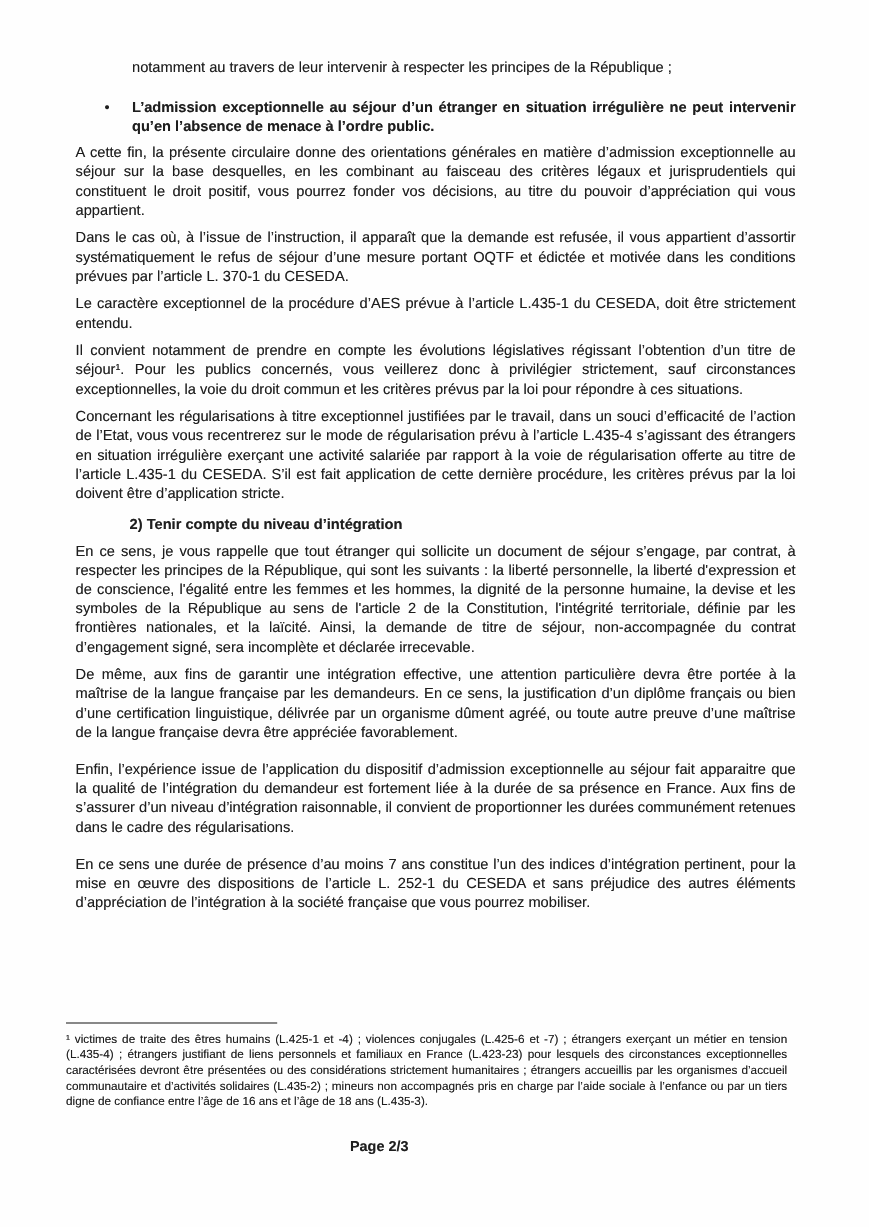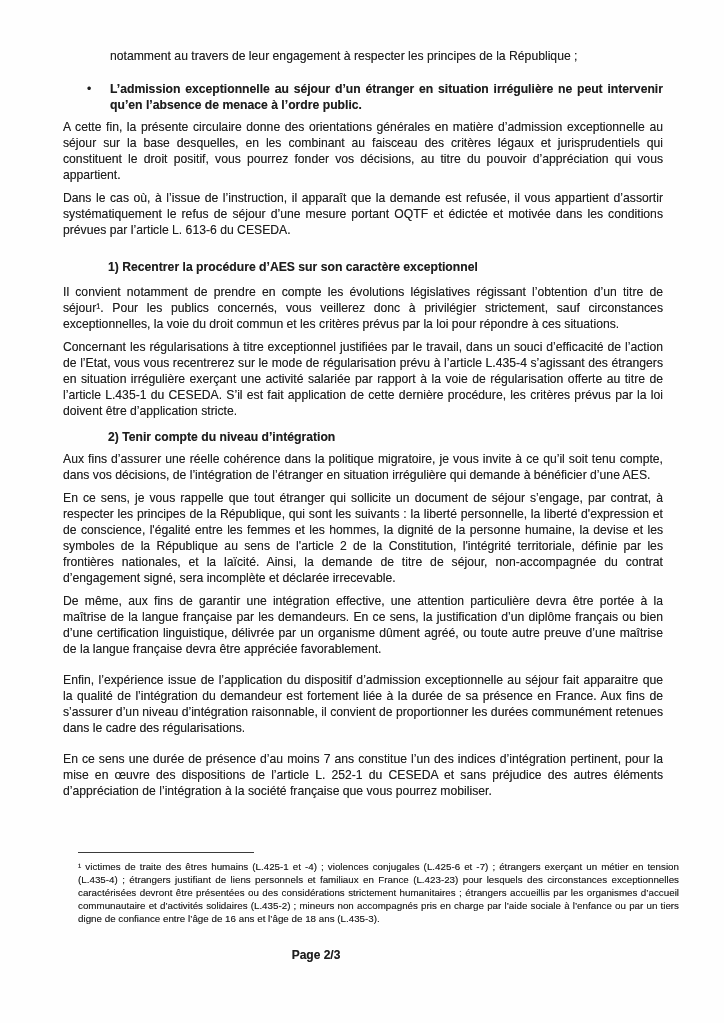--- a/index.html
+++ b/index.html
@@ -58,21 +58,21 @@
     font-weight: bold;
     margin: 0 0 9px 45px;
   }
   .heading.h-first { margin-top: 21px; }
   .heading.h-second { margin-top: 10px; margin-bottom: 6px; }
 
   .gap-top { margin-top: 15px !important; }
 
   .footnote-block {
     position: absolute;
-    left: 78px;
+    left: 55px;
     top: 852px;
     width: 601px;
   }
   .footnote-rule {
     width: 176px;
     border-top: 1.4px solid #3a3a3a;
     margin-bottom: 7px;
   }
   .footnote-text {
     font-size: 9.8px;
@@ -90,41 +90,40 @@
     font-size: 12px;
     font-weight: bold;
   }
 </style>
 </head>
 <body>
 
 <div class="page">
   <div class="content">
 
-    <p class="cont-line">notamment au travers de leur engagement à respecter les principes de la République ;</p>
+    <p class="cont-line">notamment au travers de leur intervenir à respecter les principes de la République ;</p>
 
     <div class="bullet-item">
       <span class="bullet-marker">•</span>
       <p>L’admission exceptionnelle au séjour d’un étranger en situation irrégulière ne peut intervenir qu’en l’absence de menace à l’ordre public.</p>
     </div>
 
     <p>A cette fin, la présente circulaire donne des orientations générales en matière d’admission exceptionnelle au séjour sur la base desquelles, en les combinant au faisceau des critères légaux et jurisprudentiels qui constituent le droit positif, vous pourrez fonder vos décisions, au titre du pouvoir d’appréciation qui vous appartient.</p>
 
-    <p>Dans le cas où, à l’issue de l’instruction, il apparaît que la demande est refusée, il vous appartient d’assortir systématiquement le refus de séjour d’une mesure portant OQTF et édictée et motivée dans les conditions prévues par l’article L. 613-6 du CESEDA.</p>
+    <p>Dans le cas où, à l’issue de l’instruction, il apparaît que la demande est refusée, il vous appartient d’assortir systématiquement le refus de séjour d’une mesure portant OQTF et édictée et motivée dans les conditions prévues par l’article L. 370-1 du CESEDA.</p>
 
-    <div class="heading h-first">1) Recentrer la procédure d’AES sur son caractère exceptionnel</div>
 
+    <p>Le caractère exceptionnel de la procédure d’AES prévue à l’article L.435-1 du CESEDA, doit être strictement entendu.</p>
 
     <p>Il convient notamment de prendre en compte les évolutions législatives régissant l’obtention d’un titre de séjour¹. Pour les publics concernés, vous veillerez donc à privilégier strictement, sauf circonstances exceptionnelles, la voie du droit commun et les critères prévus par la loi pour répondre à ces situations.</p>
 
     <p>Concernant les régularisations à titre exceptionnel justifiées par le travail, dans un souci d’efficacité de l’action de l’Etat, vous vous recentrerez sur le mode de régularisation prévu à l’article L.435-4 s’agissant des étrangers en situation irrégulière exerçant une activité salariée par rapport à la voie de régularisation offerte au titre de l’article L.435-1 du CESEDA. S’il est fait application de cette dernière procédure, les critères prévus par la loi doivent être d’application stricte.</p>
 
     <div class="heading h-second">2) Tenir compte du niveau d’intégration</div>
 
-    <p>Aux fins d’assurer une réelle cohérence dans la politique migratoire, je vous invite à ce qu’il soit tenu compte, dans vos décisions, de l’intégration de l’étranger en situation irrégulière qui demande à bénéficier d’une AES.</p>
 
     <p>En ce sens, je vous rappelle que tout étranger qui sollicite un document de séjour s’engage, par contrat, à respecter les principes de la République, qui sont les suivants : la liberté personnelle, la liberté d'expression et de conscience, l'égalité entre les femmes et les hommes, la dignité de la personne humaine, la devise et les symboles de la République au sens de l'article 2 de la Constitution, l'intégrité territoriale, définie par les frontières nationales, et la laïcité. Ainsi, la demande de titre de séjour, non-accompagnée du contrat d’engagement signé, sera incomplète et déclarée irrecevable.</p>
 
     <p>De même, aux fins de garantir une intégration effective, une attention particulière devra être portée à la maîtrise de la langue française par les demandeurs. En ce sens, la justification d’un diplôme français ou bien d’une certification linguistique, délivrée par un organisme dûment agréé, ou toute autre preuve d’une maîtrise de la langue française devra être appréciée favorablement.</p>
 
     <p class="gap-top">Enfin, l’expérience issue de l’application du dispositif d’admission exceptionnelle au séjour fait apparaitre que la qualité de l’intégration du demandeur est fortement liée à la durée de sa présence en France. Aux fins de s’assurer d’un niveau d’intégration raisonnable, il convient de proportionner les durées communément retenues dans le cadre des régularisations.</p>
 
     <p class="gap-top">En ce sens une durée de présence d’au moins 7 ans constitue l’un des indices d’intégration pertinent, pour la mise en œuvre des dispositions de l’article L. 252-1 du CESEDA et sans préjudice des autres éléments d’appréciation de l’intégration à la société française que vous pourrez mobiliser.</p>
 
   </div>

